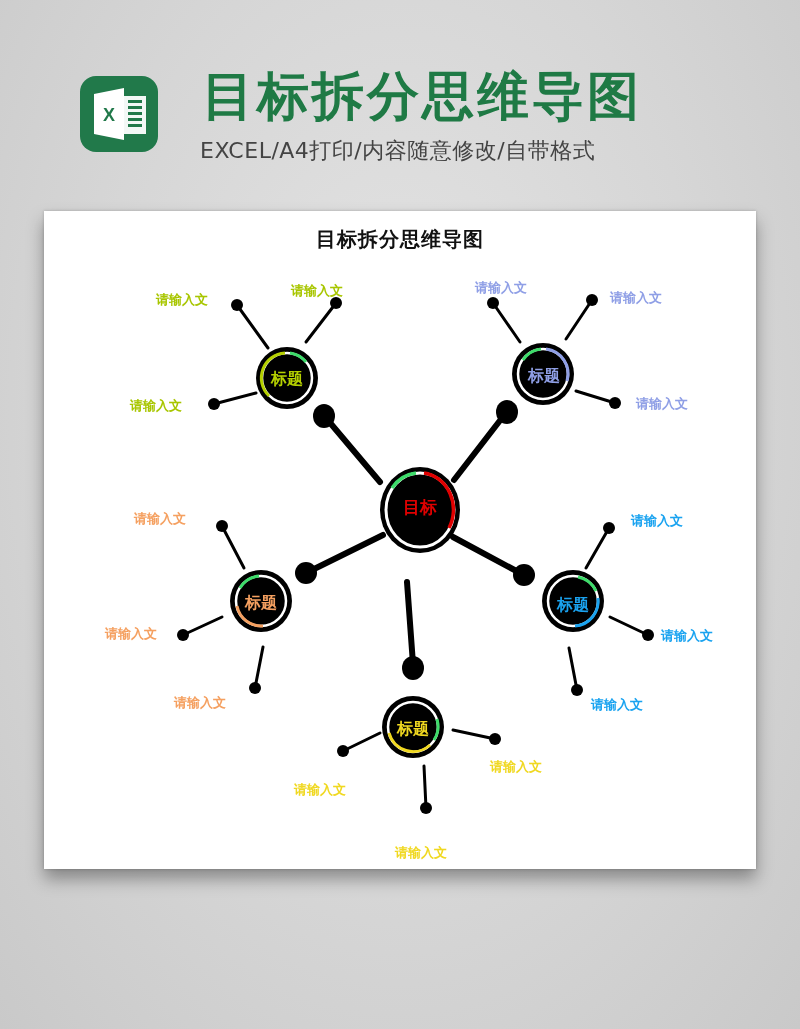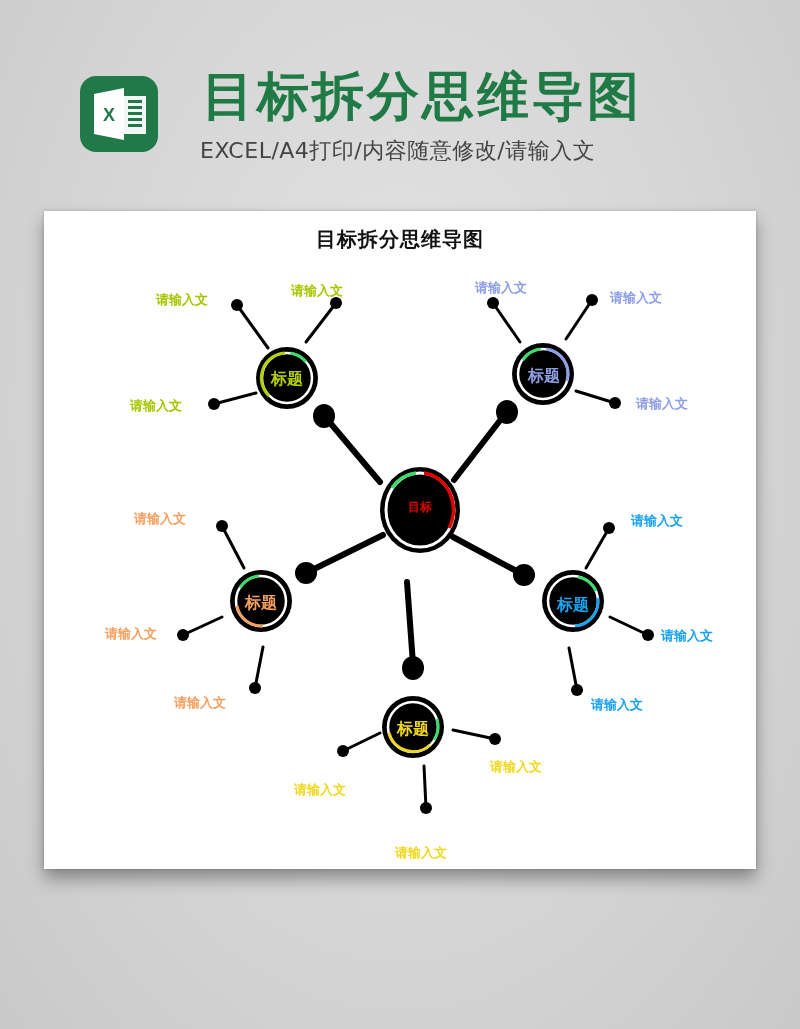--- a/index.html
+++ b/index.html
@@ -50,21 +50,21 @@
       <rect x="48" y="24" width="14" height="3"></rect>
         <rect x="48" y="30" width="14" height="3"></rect>
       <rect x="48" y="36" width="14" height="3"></rect>
         <rect x="48" y="42" width="14" height="3"></rect>
       <rect x="48" y="48" width="14" height="3"></rect>
     </g>
     <text x="29" y="45" text-anchor="middle" font-size="18" font-weight="bold" fill="#21794a" font-family="Liberation Sans, sans-serif">X</text>
   </svg>
 </div>
 <div class="title">目标拆分思维导图</div>
-<div class="subtitle">EXCEL/A4打印/内容随意修改/请输入文</div>
+<div class="subtitle">EXCEL/A4打印/内容随意修改/自带格式</div>
 
 <div class="sheet"></div>
 <div class="sheet-title">目标拆分思维导图</div>
 
 <svg class="diagram" width="800" height="1029">
 
   <g stroke="#000" stroke-width="6" stroke-linecap="round">
     <line x1="380" y1="482" x2="326" y2="418"></line>
     <line x1="454" y1="480" x2="505" y2="414"></line>
     <line x1="383" y1="535" x2="308" y2="572"></line>
@@ -155,21 +155,21 @@
   </g>
 
   <g>
     <circle cx="413" cy="727" r="31" fill="#000"></circle>
     <circle cx="413" cy="727" r="25" fill="none" stroke="#fff" stroke-width="2.5"></circle>
     <path d="M 437 719 A 25 25 0 0 1 434 740" fill="none" stroke="#3ddc6a" stroke-width="3"></path>
     <path d="M 389 733 A 25 25 0 0 0 430 745" fill="none" stroke="#f0d820" stroke-width="3"></path>
   </g>
 </svg>
 
-<div class="node-text" style="left:420px;top:507px;color:#e00000;font-size:12px;">目标</div>
+<div class="node-text" style="left:420px;top:507px;color:#e00000;font-size:17px;">目标</div>
 <div class="node-text" style="left:287px;top:379px;color:#b5d000;">标题</div>
 <div class="node-text" style="left:544px;top:376px;color:#8f9fe6;">标题</div>
 <div class="node-text" style="left:261px;top:603px;color:#f5a060;">标题</div>
 <div class="node-text" style="left:573px;top:605px;color:#1aa3f0;">标题</div>
 <div class="node-text" style="left:413px;top:729px;color:#f0d820;">标题</div>
 
 <div class="lbl" style="left:182px;top:300px;color:#a8c600;">请输入文</div>
 <div class="lbl" style="left:317px;top:291px;color:#a8c600;">请输入文</div>
 <div class="lbl" style="left:156px;top:406px;color:#a8c600;">请输入文</div>
 

